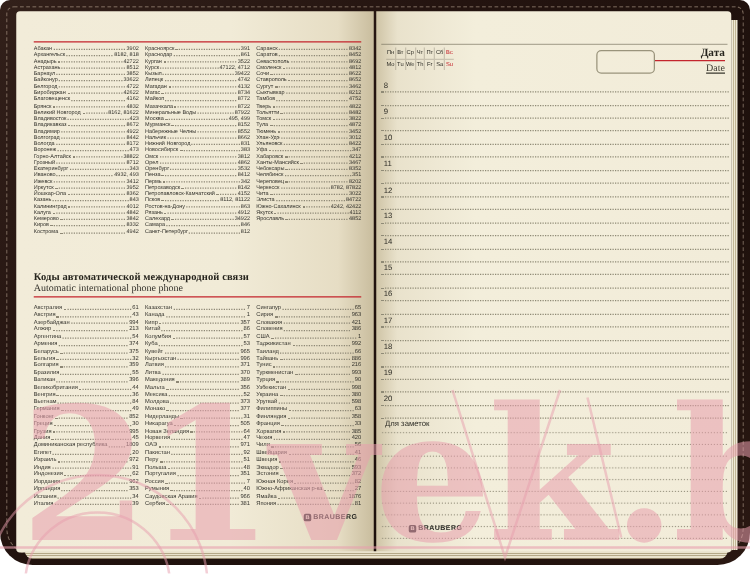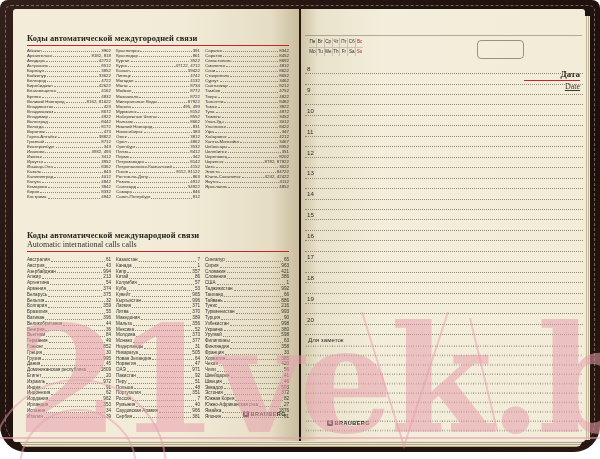--- a/index.html
+++ b/index.html
@@ -42,21 +42,21 @@
   
   .days{position:absolute;left:8px;top:29px;width:54px;}
   .dayrow{display:flex;}
   .dayrow .day{width:7.7px;text-align:center;font-size:4.6px;line-height:8.5px;color:#2e2d26;
          border-right:1px solid rgba(90,85,70,.25);}
   .dayrow .day:last-child{border-right:none;color:#c4232b;}
   .dayrow.ru .day{border-bottom:1px solid rgba(90,85,70,.25);}
   .datebox{position:absolute;left:176px;top:31px;width:45px;height:17px;
          border:1px solid #9a947c;border-radius:4px;}
   .datalbl{position:absolute;right:5px;top:28px;text-align:right;}
-  .datalbl .ru{font:bold 9px "Liberation Serif",serif;color:#26241d;margin-top:32px;}
+  .datalbl .ru{font:bold 9px "Liberation Serif",serif;color:#26241d;}
   .datalbl .redln{height:1.4px;background:#c4252d;width:56px;margin:1px 0 1px auto;}
   .datalbl .en{font:8px "Liberation Serif",serif;color:#3a382f;text-decoration:underline;}
   
   .hours{position:absolute;left:4px;top:56px;width:278px;}
   .hr{position:relative;height:20.9px;}
   .hr .num{position:absolute;left:2px;top:0;font-size:6.2px;color:#2e2d26;}
   .hr i{position:absolute;left:0;right:0;border-top:1px dotted #8f8a76;}
   .hr .l1{top:8.2px;}
   .hr .l2{top:18.6px;}
   .noteslbl{position:absolute;left:7px;top:327px;font-size:6.2px;color:#2e2d26;}
@@ -74,21 +74,20 @@
 </style>
 </head>
 <body>
 
 <div class="scene">
   <div class="cover"></div>
 
   <div class="page left">
 
     <section class="sec topline" style="top:22px;">
-      <h1>Коды автоматической междугородней связи</h1>
       <div class="redrule"></div>
       <div class="cols t1">
         <div class="col">
 
             <div class="row">
               <span class="nm">Абакан</span>
               <span class="ld"></span>
               <span class="cd">3902</span>
             </div>
 
@@ -614,23 +613,23 @@
 
             <div class="row">
               <span class="nm">Ярославль</span>
               <span class="ld"></span>
               <span class="cd">4852</span>
             </div>
           </div>
       </div>
     </section>
 
-    <section class="sec" style="top:219px;">
+    <section class="sec" style="top:205px;">
       <h1>Коды автоматической международной связи</h1>
-      <h2>Automatic international calls calls</h2>
+      <h2>Automatic international phone phone</h2>
       <div class="redrule"></div>
       <div class="cols t2" style="margin-top:5px;">
         <div class="col">
 
             <div class="row">
               <span class="nm">Австралия</span>
               <span class="ld"></span>
               <span class="cd">61</span>
             </div>
 

